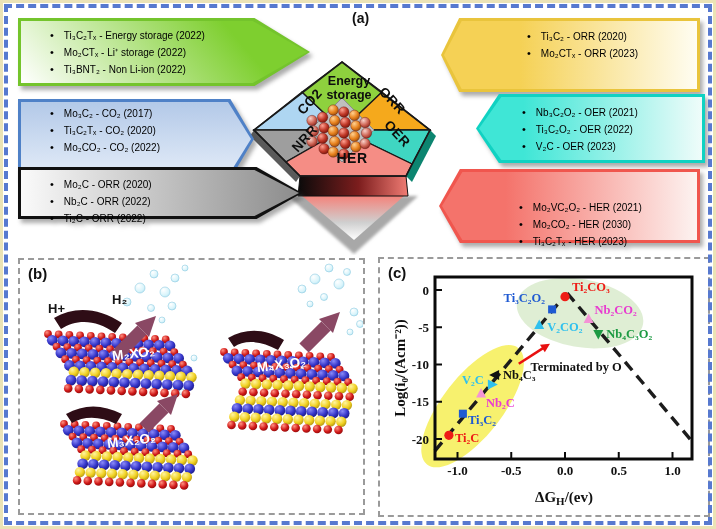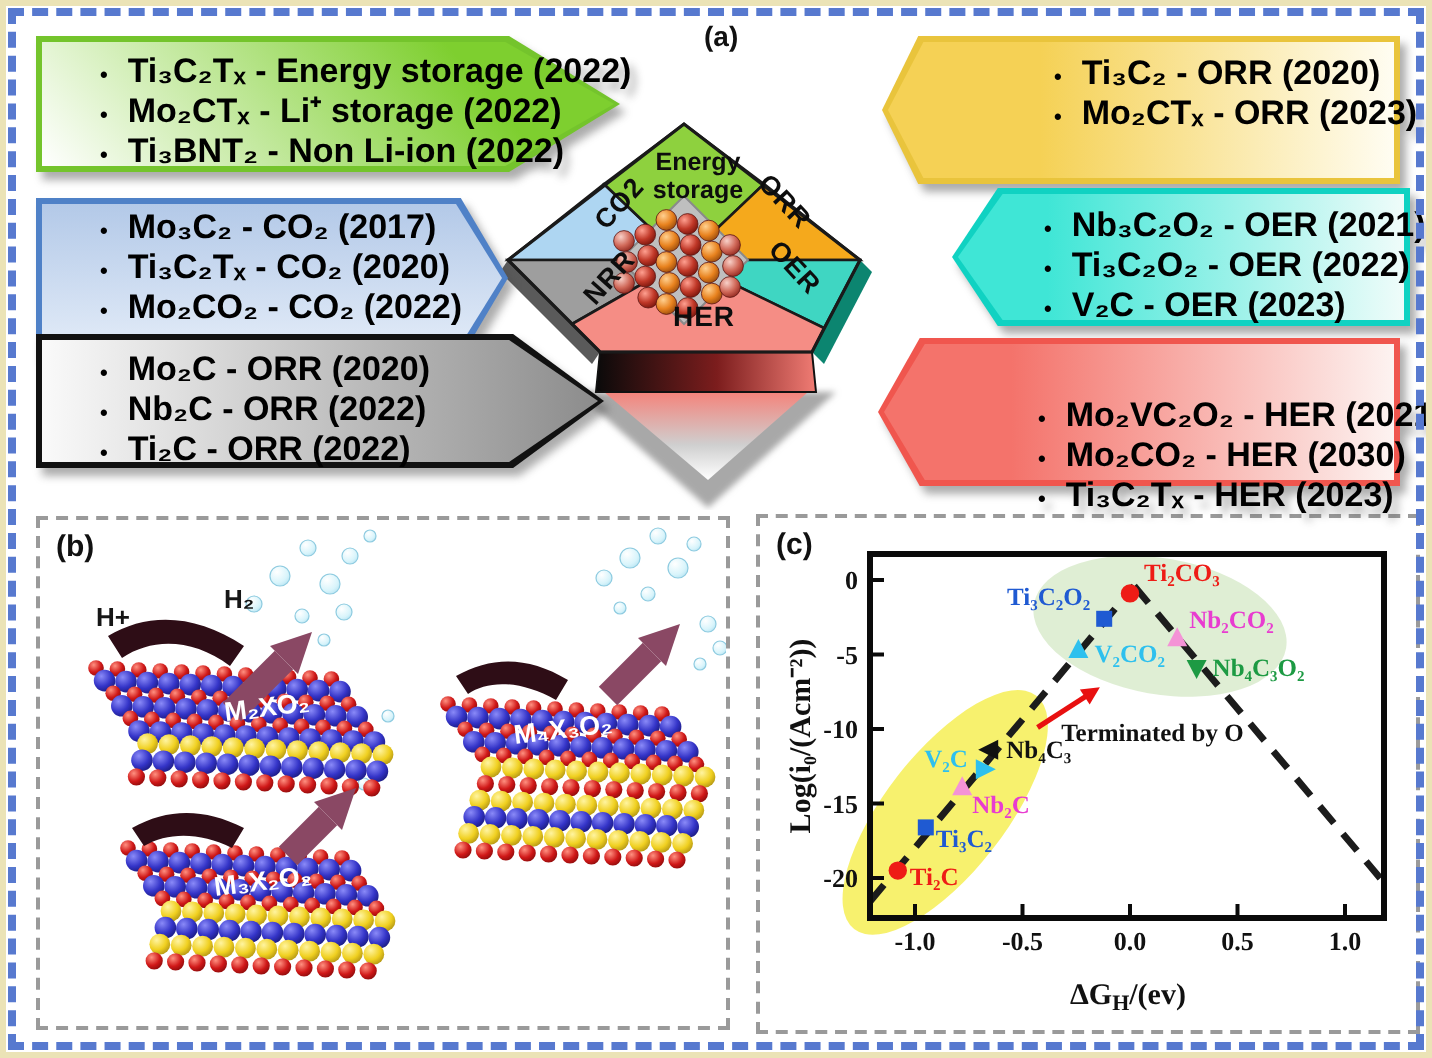--- a/index.html
+++ b/index.html
@@ -7,31 +7,31 @@
        font-family:"Liberation Sans",sans-serif}
   .outer-border{position:absolute;inset:0;border:3px solid #ebe3b6;pointer-events:none;z-index:50}
   .blue-frame{position:absolute;inset:4px;border:4px dashed #5779cf;pointer-events:none;z-index:50}
 
   .corner-label{position:absolute;font-weight:bold;font-size:14px;color:#111;z-index:20}
 
   
   .banner{position:absolute;filter:drop-shadow(3px 4px 2px rgba(70,70,70,.45));z-index:5}
   .banner .bg{position:absolute;inset:0}
   .banner .fg{position:absolute;inset:3px}
-  .banner ul{position:absolute;margin:0;padding:0;list-style:none;font-weight:bold;
-             font-size:17px;color:#000;z-index:2}
+  .banner ul{position:absolute;margin:0;padding:0;list-style:none;font-weight:normal;
+             font-size:10px;color:#000;z-index:2}
   .banner li{display:flex;align-items:baseline;line-height:17px;white-space:nowrap}
   .banner li::before{content:"\2022";margin-right:10px;font-size:11px}
   .b0{left:18px;top:18px;width:292px;height:68px}
   .b0 .bg,.b0 .fg{clip-path:polygon(0 0,81% 0,100% 50%,81% 100%,0 100%)}
   .b0 ul{left:32px;top:9px}
   .b1{left:18px;top:99px;width:236px;height:80px}
   .b1 .bg,.b1 .fg{clip-path:polygon(0 0,90% 0,100% 50%,90% 100%,0 100%)}
   .b1 ul{left:32px;top:6px}
-  .b2{left:18px;top:167px;width:284px;height:67px}
+  .b2{left:18px;top:167px;width:284px;height:52px}
   .b2 .bg,.b2 .fg{clip-path:polygon(0 0,84% 0,100% 50%,84% 100%,0 100%)}
   .b2 ul{left:32px;top:9px}
   .b3{left:441px;top:18px;width:259px;height:74px}
   .b3 .bg,.b3 .fg{clip-path:polygon(7% 0,100% 0,100% 100%,7% 100%,0 50%)}
   .b3 ul{left:86px;top:10px}
   .b4{left:476px;top:94px;width:229px;height:69px}
   .b4 .bg,.b4 .fg{clip-path:polygon(10% 0,100% 0,100% 100%,10% 100%,0 50%)}
   .b4 ul{left:46px;top:10px}
   .b5{left:439px;top:169px;width:261px;height:74px}
   .b5 .bg,.b5 .fg{clip-path:polygon(8% 0,100% 0,100% 100%,8% 100%,0 50%)}

